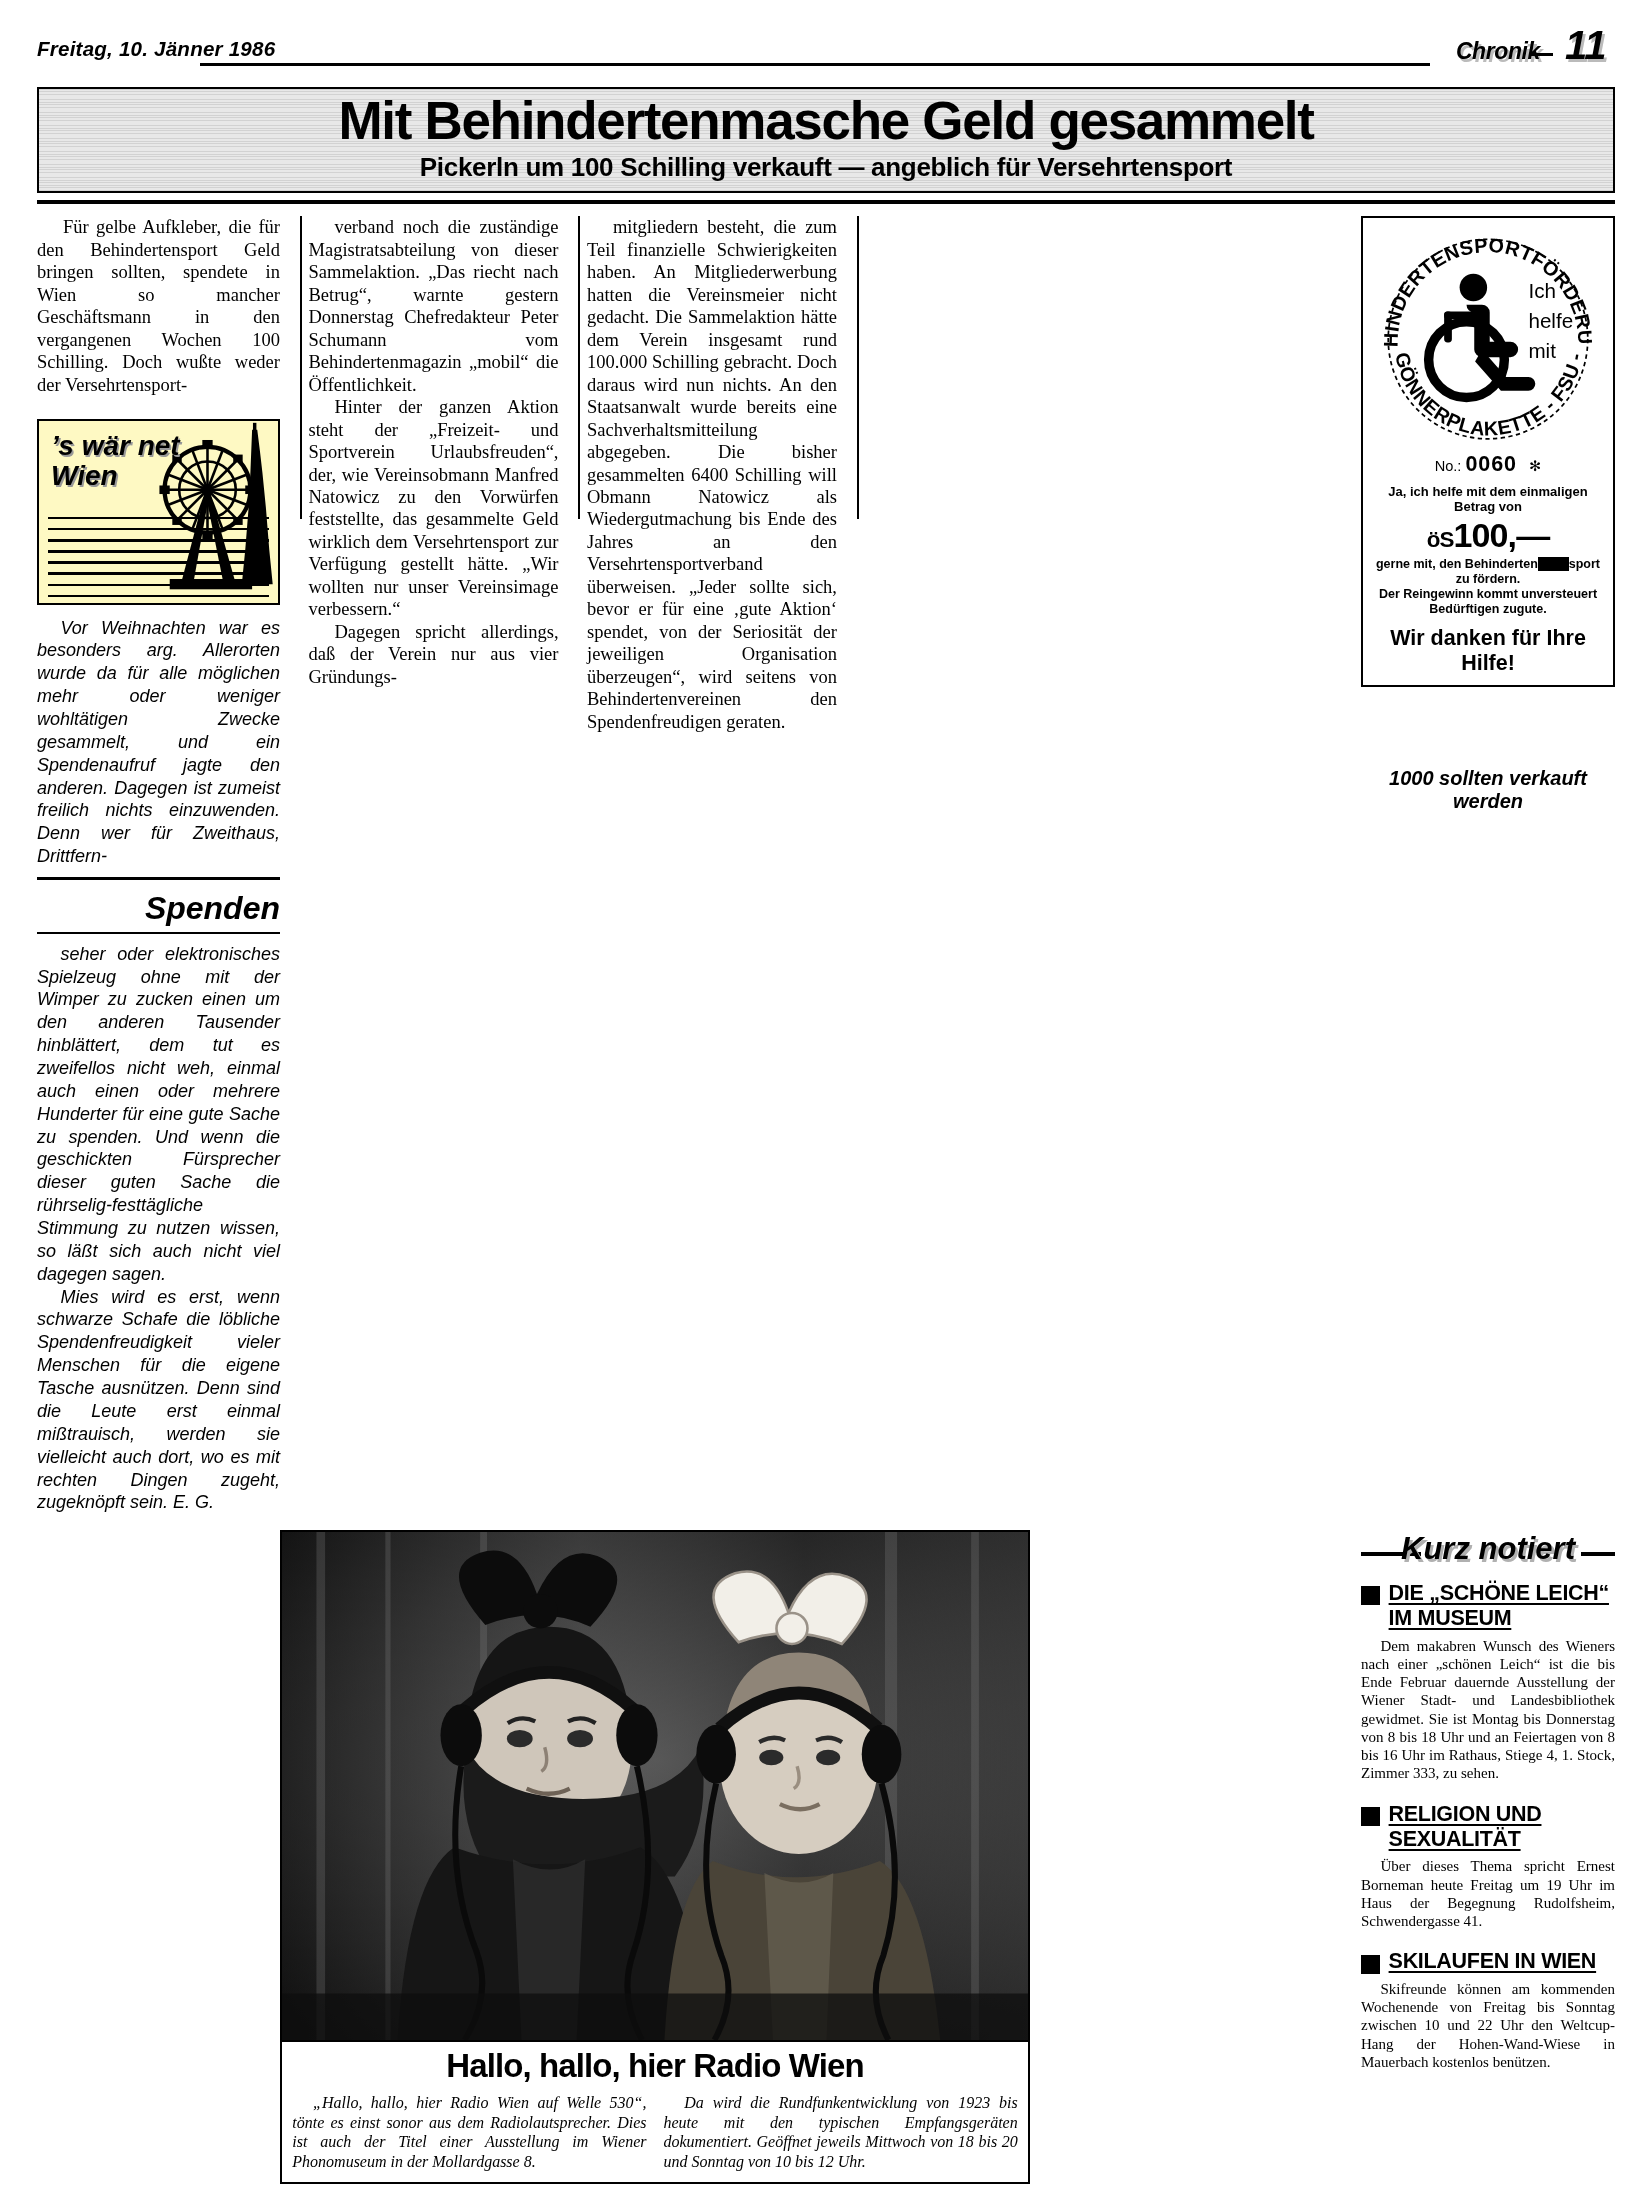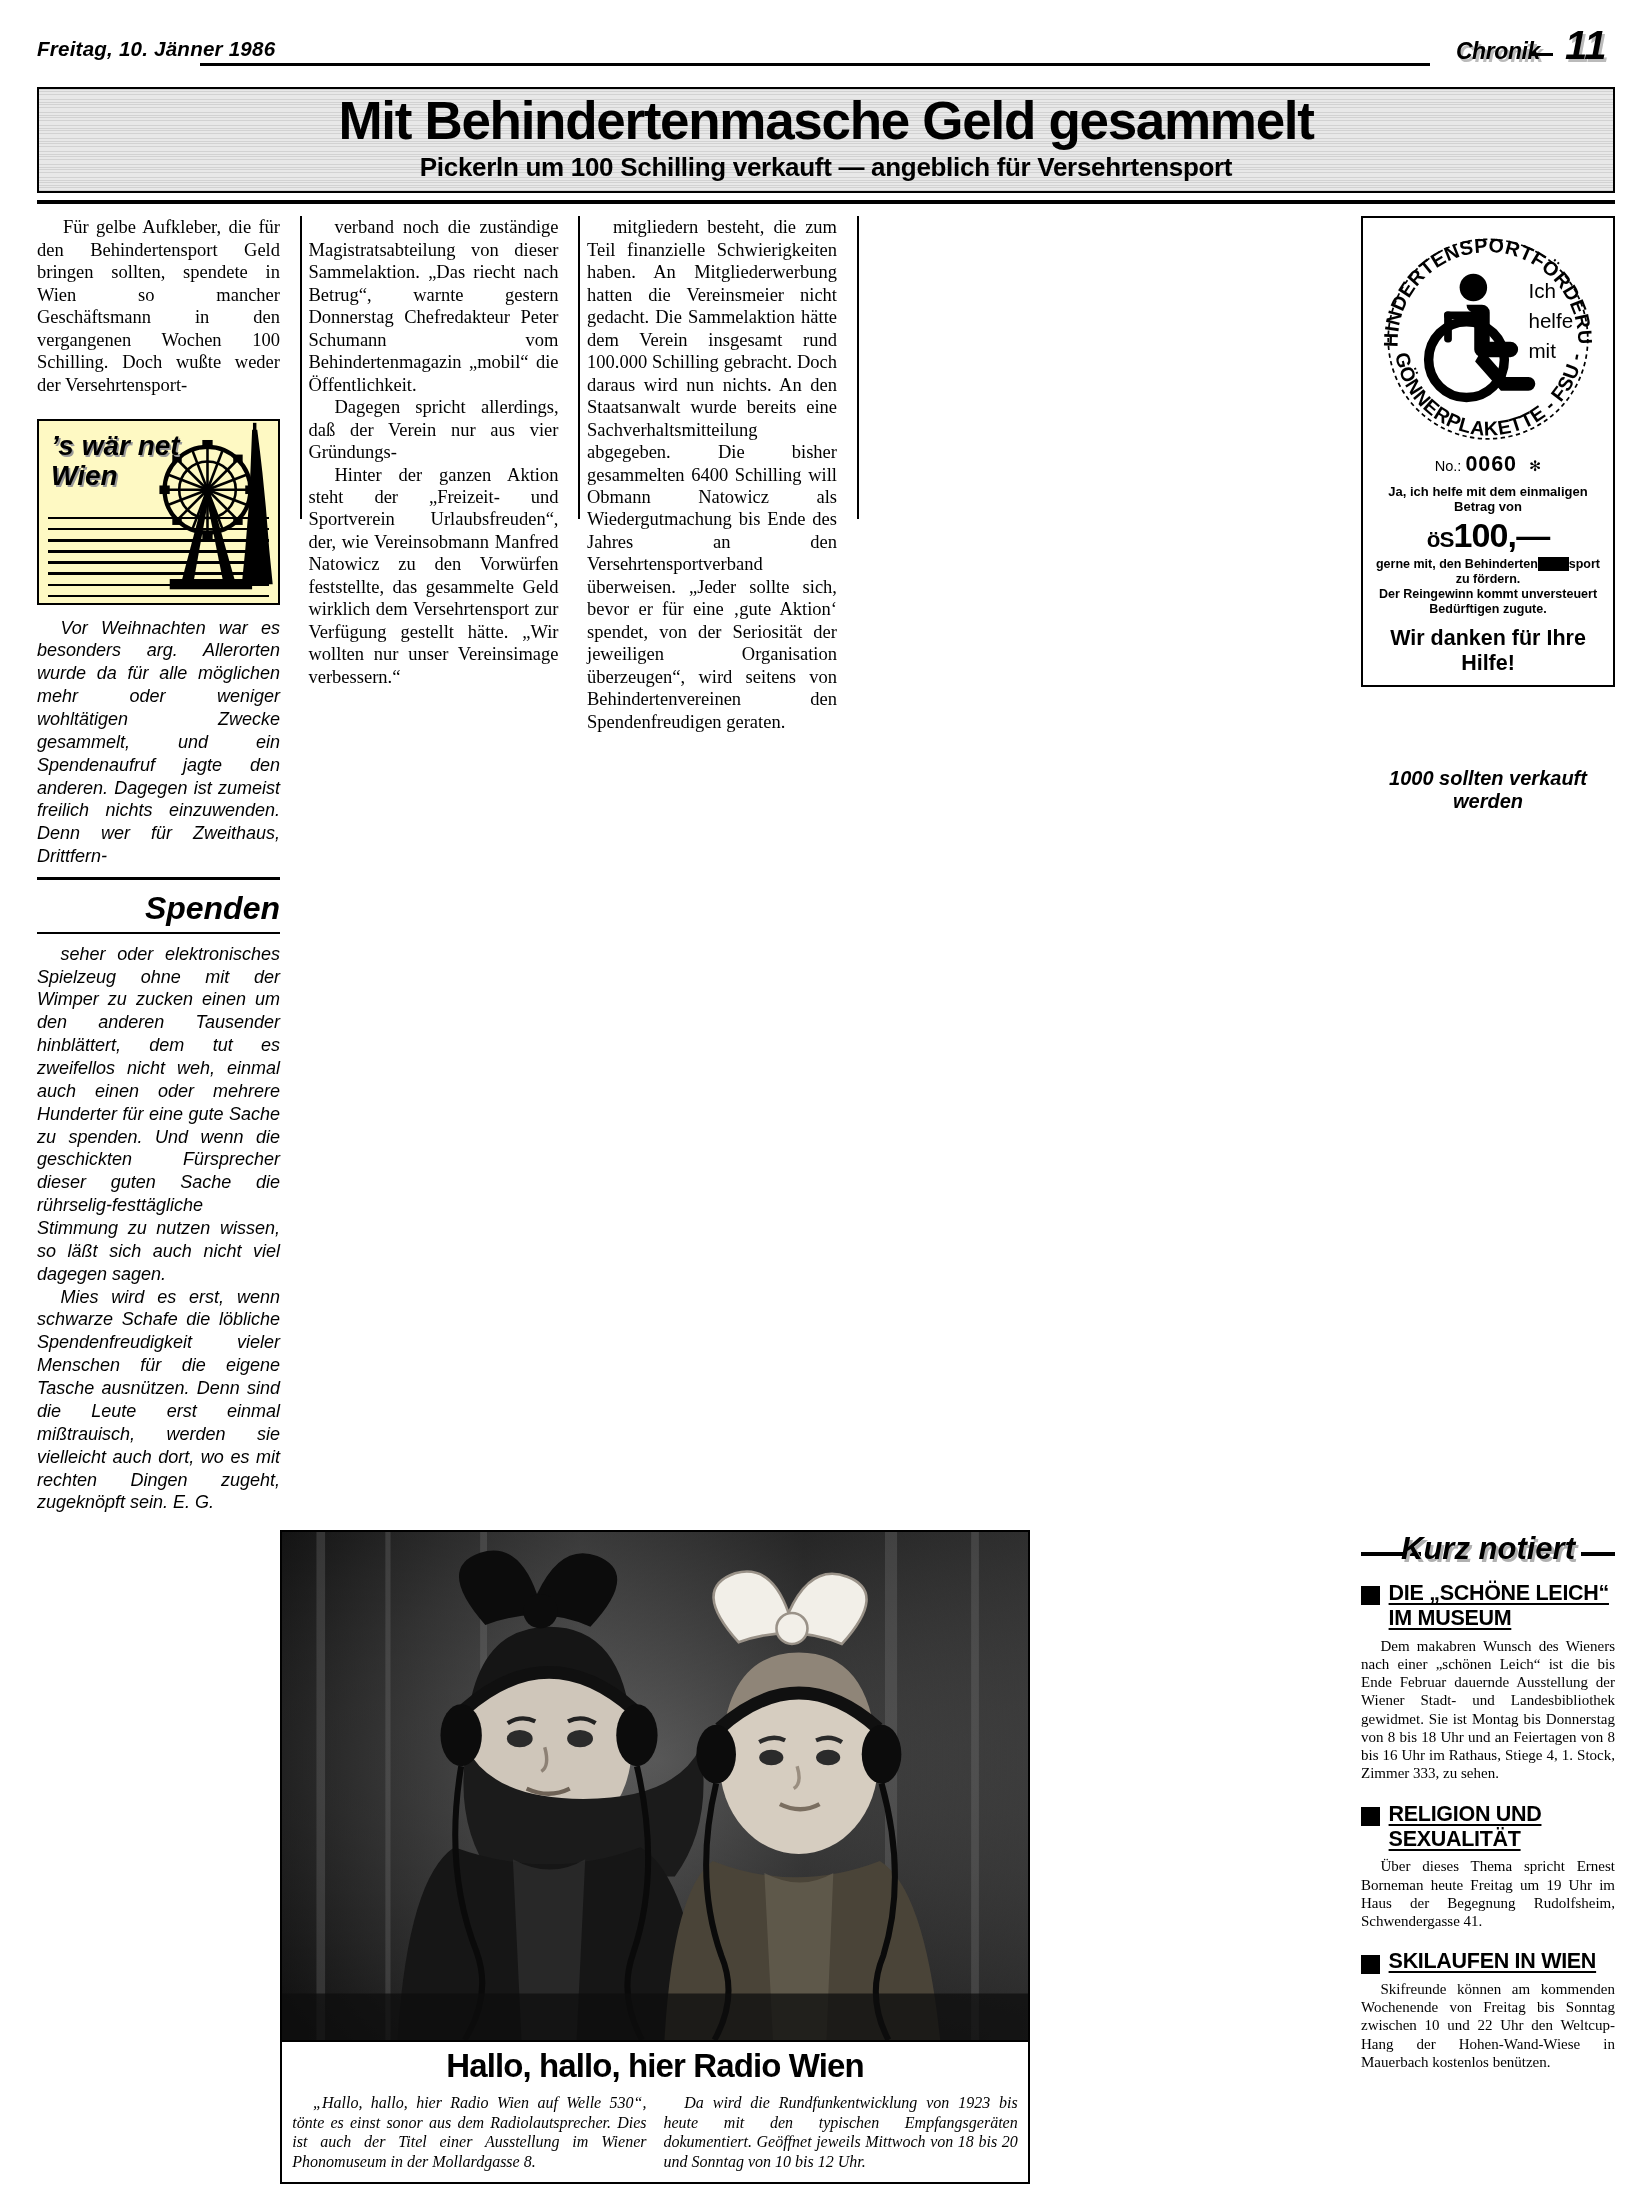--- a/index.html
+++ b/index.html
@@ -265,22 +265,22 @@
           <div class="spenden-head">Spenden</div>
           <div class="rule-thin"></div>
           <p>seher oder elektronisches Spielzeug ohne mit der Wimper zu zucken einen um den anderen Tausender hinblättert, dem tut es zweifellos nicht weh, einmal auch einen oder mehrere Hunderter für eine gute Sache zu spenden. Und wenn die geschickten Fürsprecher dieser guten Sache die rührselig-festtägliche Stimmung zu nutzen wissen, so läßt sich auch nicht viel dagegen sagen.</p>
           <p>Mies wird es erst, wenn schwarze Schafe die löbliche Spendenfreudigkeit vieler Menschen für die eigene Tasche ausnützen. Denn sind die Leute erst einmal mißtrauisch, werden sie vielleicht auch dort, wo es mit rechten Dingen zugeht, zugeknöpft sein. E. G.</p>
         </div>
       </div>
 
       <div class="tcol c2 col">
         <div class="vrule" style="left:6.9px;top:0;height:303px;"></div>
         <p>verband noch die zuständige Magistratsabteilung von dieser Sammelaktion. „Das riecht nach Betrug“, warnte gestern Donnerstag Chefredakteur Peter Schumann vom Behindertenmagazin „mobil“ die Öffentlichkeit.</p>
+        <p>Hinter der ganzen Aktion steht der „Freizeit- und Sportverein Urlaubsfreuden“, der, wie Vereinsobmann Manfred Natowicz zu den Vorwürfen feststellte, das gesammelte Geld wirklich dem Versehrtensport zur Verfügung gestellt hätte. „Wir wollten nur unser Vereinsimage verbessern.“</p>
         <p>Dagegen spricht allerdings, daß der Verein nur aus vier Gründungs-</p>
-        <p>Hinter der ganzen Aktion steht der „Freizeit- und Sportverein Urlaubsfreuden“, der, wie Vereinsobmann Manfred Natowicz zu den Vorwürfen feststellte, das gesammelte Geld wirklich dem Versehrtensport zur Verfügung gestellt hätte. „Wir wollten nur unser Vereinsimage verbessern.“</p>
       </div>
 
       <div class="tcol c3 col">
         <div class="vrule" style="left:6.9px;top:0;height:303px;"></div>
         <p>mitgliedern besteht, die zum Teil finanzielle Schwierigkeiten haben. An Mitgliederwerbung hatten die Vereinsmeier nicht gedacht. Die Sammelaktion hätte dem Verein insgesamt rund 100.000 Schilling gebracht. Doch daraus wird nun nichts. An den Staatsanwalt wurde bereits eine Sachverhaltsmitteilung abgegeben. Die bisher gesammelten 6400 Schilling will Obmann Natowicz als Wiedergutmachung bis Ende des Jahres an den Versehrtensportverband überweisen. „Jeder sollte sich, bevor er für eine ‚gute Aktion‘ spendet, von der Seriosität der jeweiligen Organisation überzeugen“, wird seitens von Behindertenvereinen den Spendenfreudigen geraten.</p>
       </div>
 
       <div class="tcol c4">
         <div class="vrule" style="left:6.9px;top:0;height:303px;"></div>
       </div>

